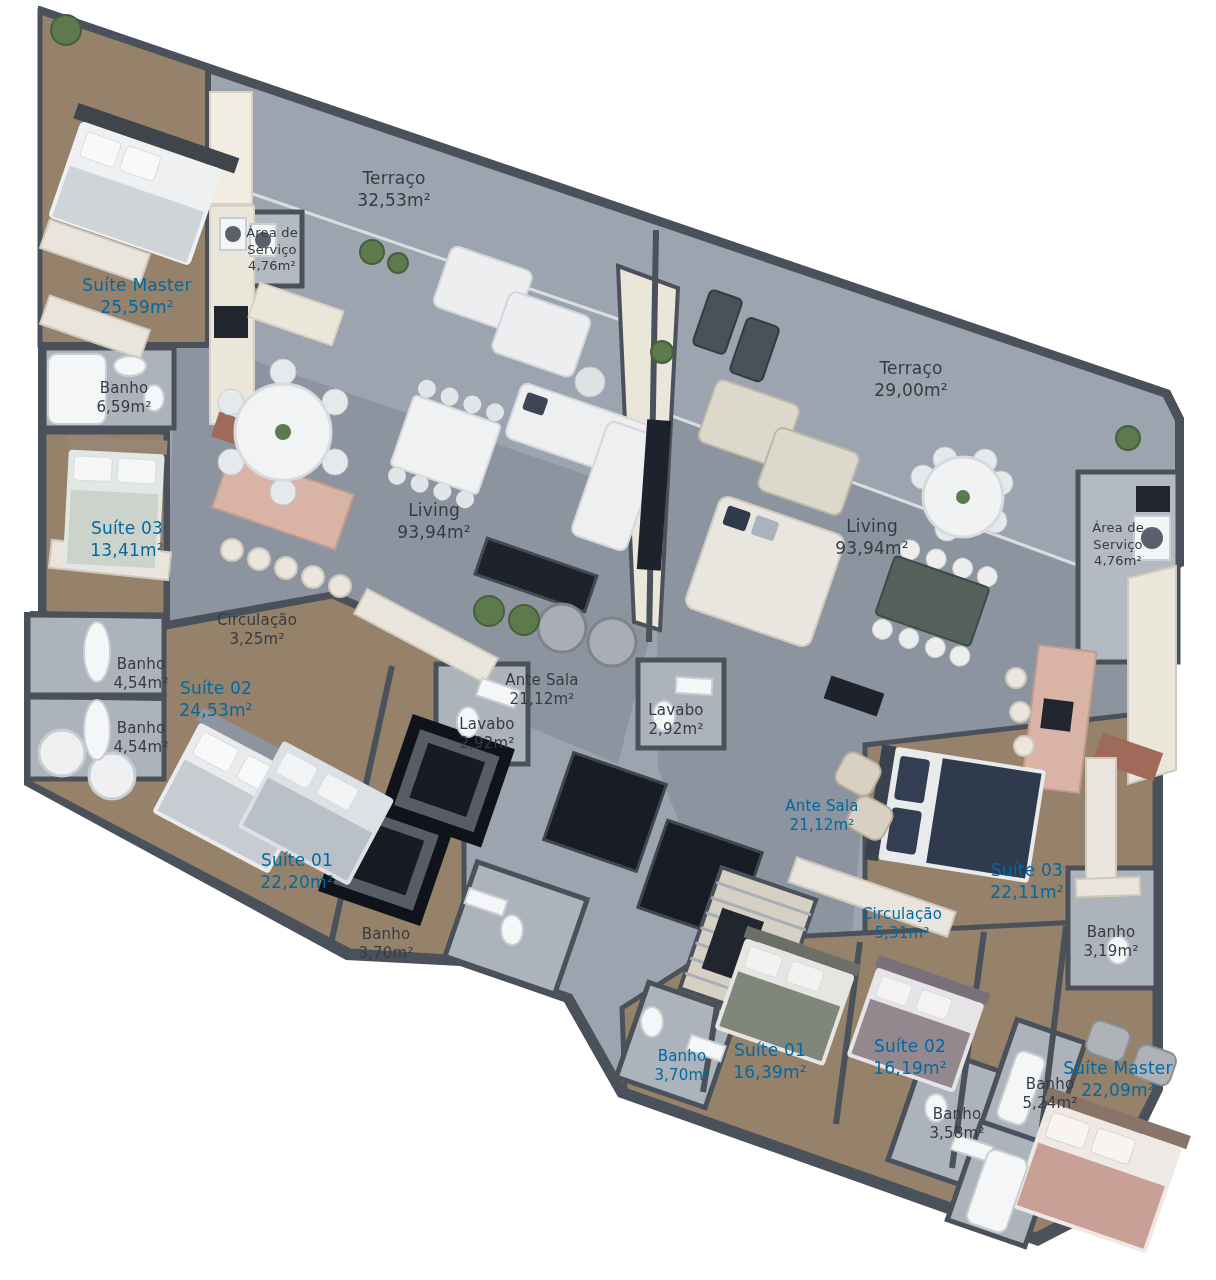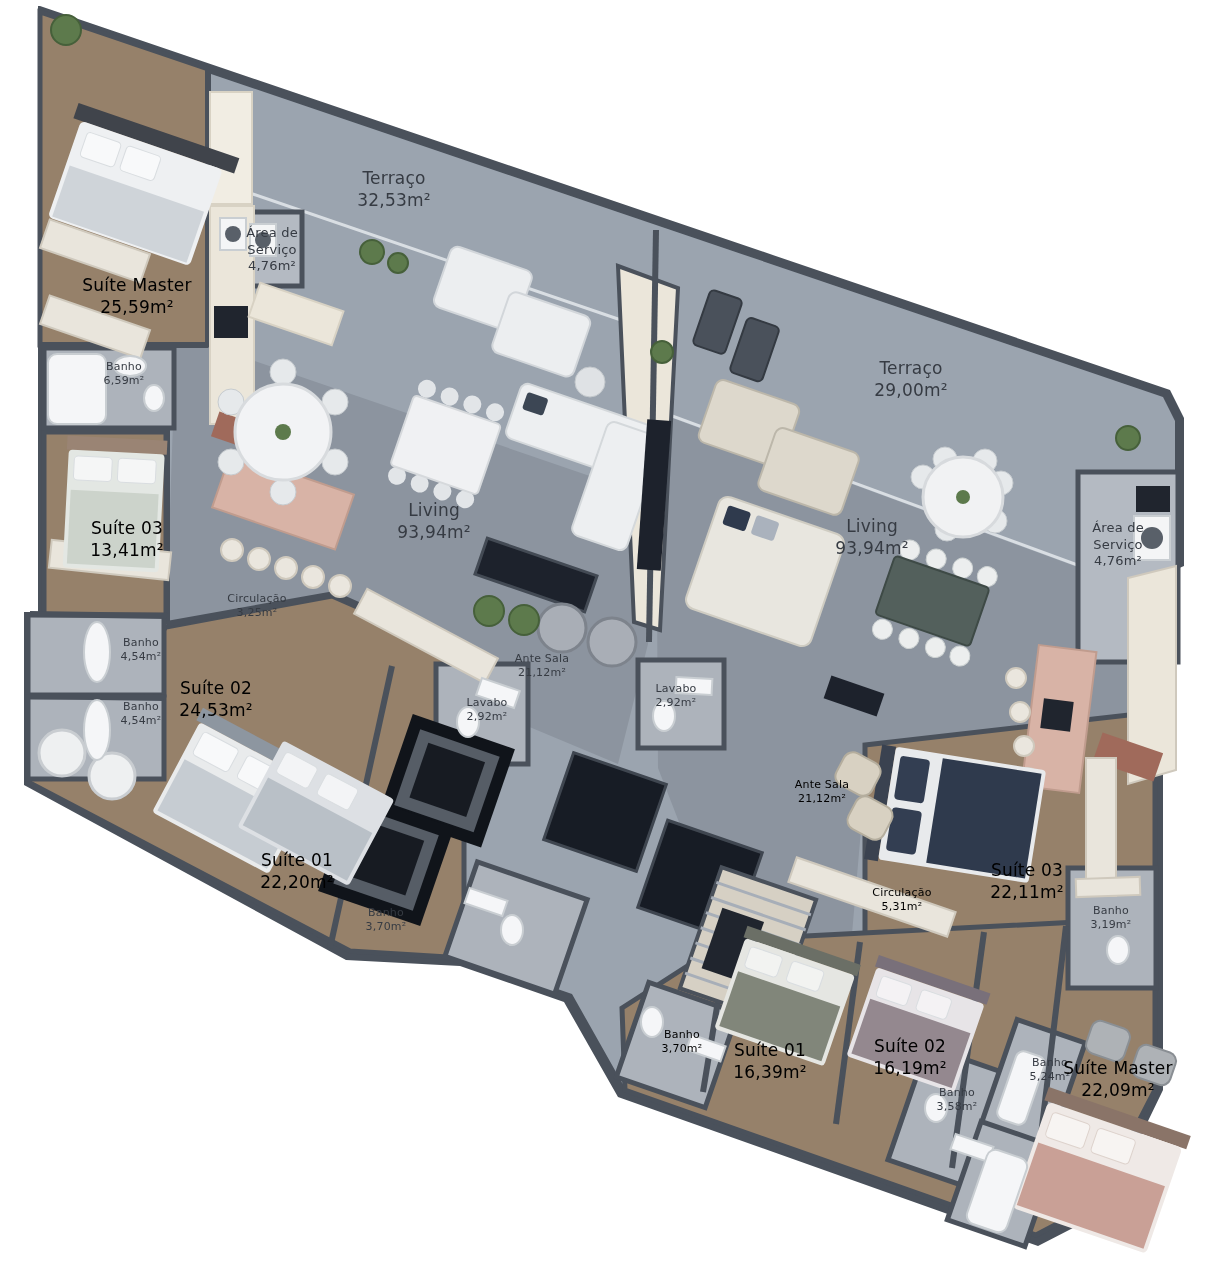--- a/index.html
+++ b/index.html
@@ -3,22 +3,22 @@
 <meta charset="utf-8">
 <style>
   html,body{margin:0;padding:0;background:#ffffff;}
   .stage{position:relative;width:1216px;height:1280px;background:#ffffff;overflow:hidden;
          font-family:"DejaVu Sans","Liberation Sans",sans-serif;}
   .stage svg{position:absolute;left:0;top:0;}
   .labels{position:absolute;left:4px;top:0;width:100%;height:100%;pointer-events:none;}
   .room-label{position:absolute;transform:translate(-50%,-50%);text-align:center;
               font-size:17px;line-height:1.28;color:#363b43;width:132px;letter-spacing:.2px;}
   .room-label .rn,.room-label .ra{display:block;}
-  .room-label.light{color:#000000;}
-  .room-label.small{font-size:11px;width:96px;}
+  .room-label.light{color:#0369a1;}
+  .room-label.small{font-size:15px;width:96px;margin-top:24px;}
   .room-label.narrow{font-size:13px;width:76px;}
 </style>
 </head>
 <body>
 
 <div class="stage">
 <svg width="1216" height="1280" viewBox="0 0 1216 1280">
 
   <polygon points="40,6 1170,390 1184,418 1184,566 1163,575 1163,1090 1104,1212 1038,1246 618,1097 564,1002 460,966 346,960 24,785 24,612 38,612 38,6" fill="#4a515b"></polygon>
   <polygon points="49,19 1163,397 1175,421 1175,559 1154,568 1154,1087 1097,1203 1036,1235 625,1088 572,994 464,957 350,951 33,778 33,619 47,619 47,19" fill="#9ba4af"></polygon>

